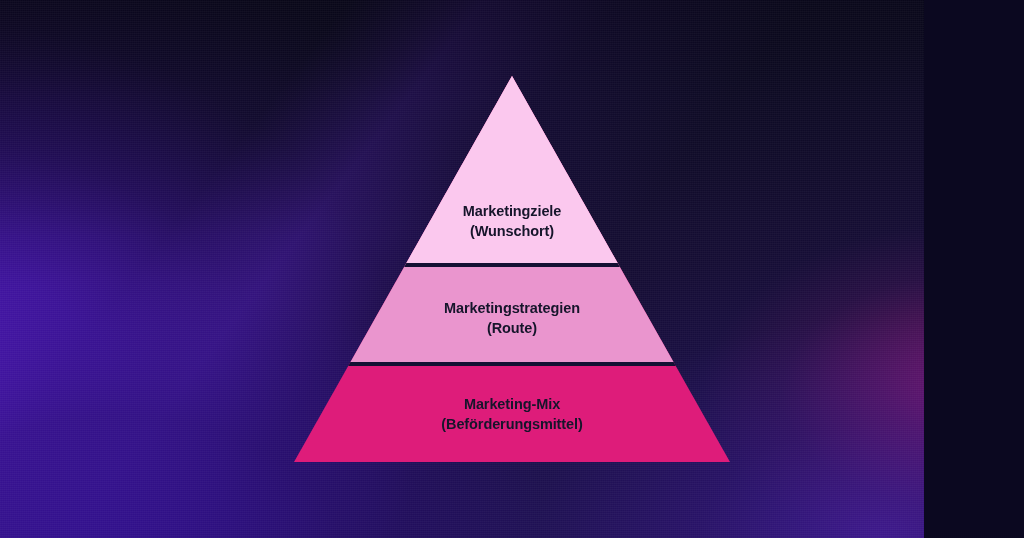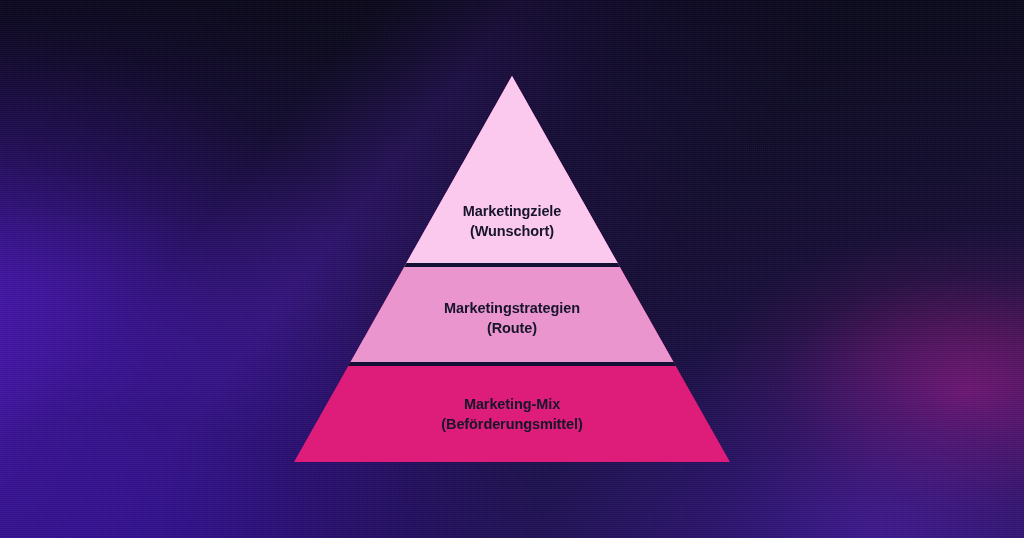--- a/index.html
+++ b/index.html
@@ -10,21 +10,21 @@
   }
   body {
     width: 1024px;
     height: 538px;
     overflow: hidden;
     font-family: "Liberation Sans", "DejaVu Sans", sans-serif;
   }
 
   #stage {
     position: relative;
-    width: 1024px;
+    width: 924px;
     height: 538px;
     overflow: hidden;
     background: #0d0a22;
   }
 
   
   .bg-layer {
     position: absolute;
     inset: 0;
     pointer-events: none;

